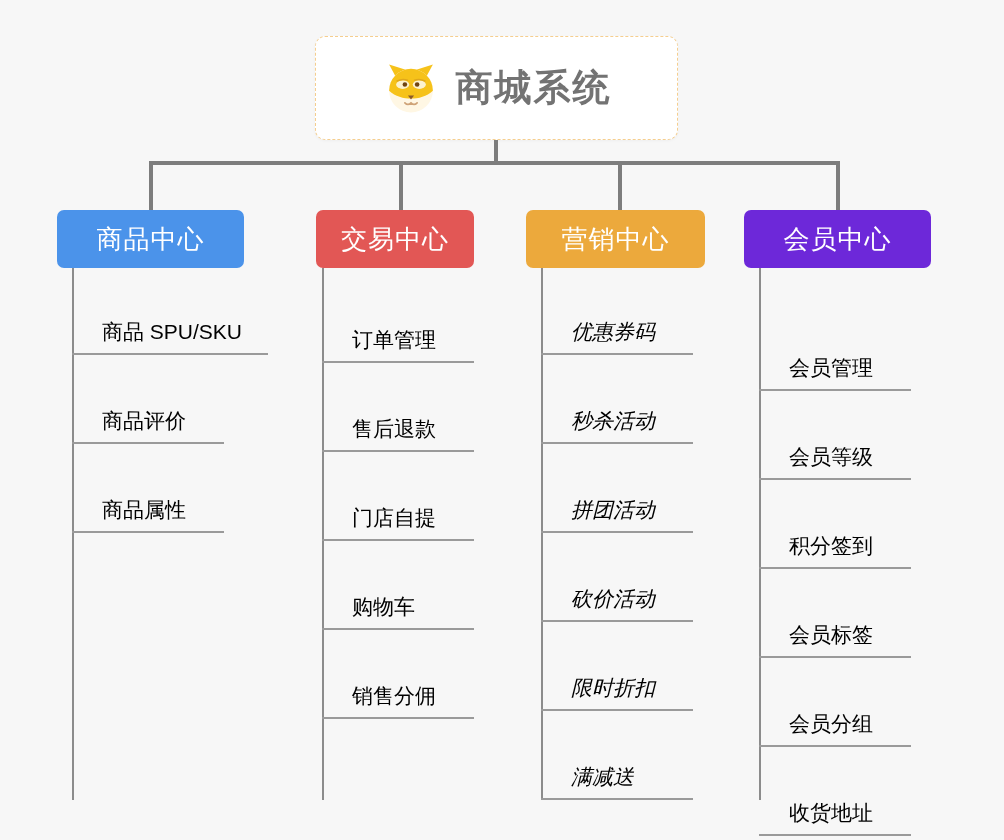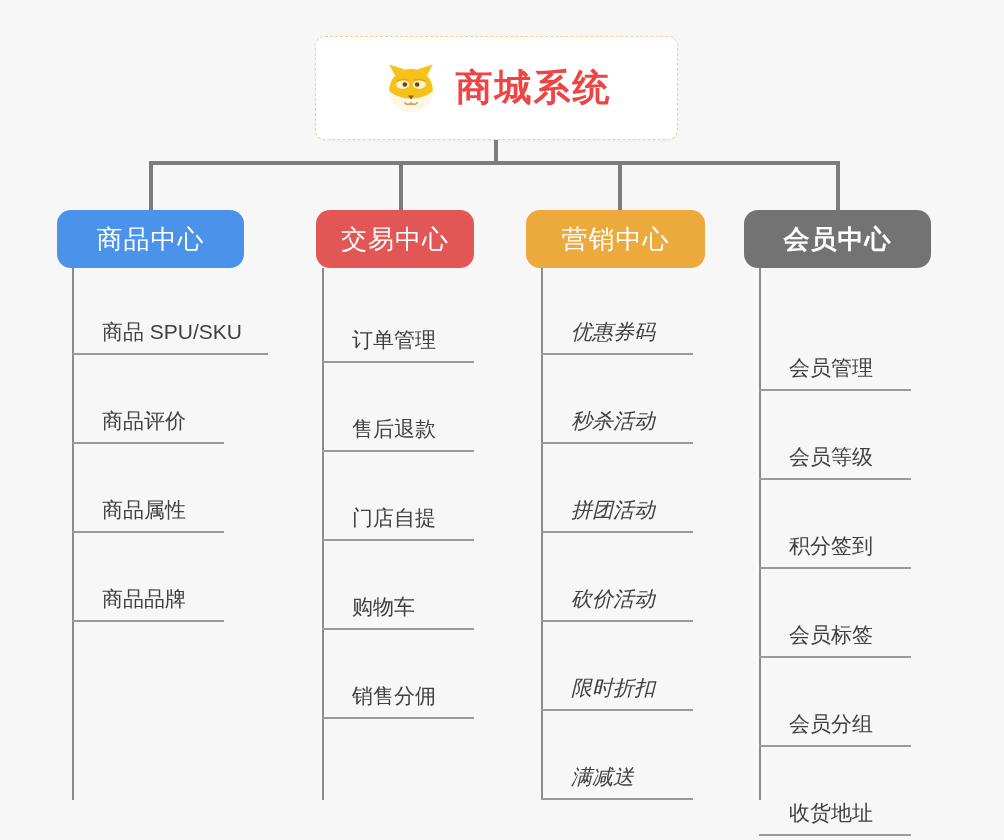--- a/index.html
+++ b/index.html
@@ -13,39 +13,39 @@
   .line{position:absolute;background:#7d7d7d;}
   .trunk{position:absolute;width:2px;background:#8c8c8c;}
   .root-node{
     position:absolute;left:315px;top:36px;width:363px;height:104px;
     background:#ffffff;border:1px dashed #f5ce8f;border-radius:10px;
     box-sizing:border-box;
     display:flex;align-items:center;justify-content:center;gap:16px;
     box-shadow:0 1px 3px rgba(0,0,0,0.04);
   }
   .root-title{
-    font-size:37px;font-weight:bold;letter-spacing:2px;color:#ef4444;
+    font-size:37px;font-weight:bold;letter-spacing:2px;color:#737373;
   }
   .dog-icon{width:58px;height:56px;flex:0 0 auto;}
   .branch-box{
     position:absolute;top:210px;width:187px;height:58px;
-    border-radius:14px;
+    border-radius:7px;
     display:flex;align-items:center;justify-content:center;
     color:#ffffff;font-size:26px;letter-spacing:1px;
     cursor:pointer;
   }
   .leaf-col{position:absolute;top:268px;}
   .leaf{
     display:flex;align-items:flex-end;
     height:89px;width:-moz-fit-content;width:fit-content;
     min-width:152px;
     border-bottom:2px solid #9a9a9a;
     box-sizing:border-box;
     padding:0 26px 7px 30px;
-    font-size:21px;color:#404040;
+    font-size:21px;color:#000000;
     white-space:nowrap;
     cursor:pointer;
   }
   .leaf.first{height:87px;}
 </style>
 </head>
 <body>
 
 <div id="stage">
 
@@ -83,21 +83,20 @@
   <div class="line" style="left:836px;top:163px;width:4px;height:47px;"></div>
 
 <div class="branch-box" style="left: 57px; width: 187px; background: rgb(75, 147, 234);">
       <span>商品中心</span>
     </div>
     <div class="trunk" style="left: 72px; top: 268px; height: 532px;"></div>
     <div class="leaf-col" style="left: 72px;">
       <div class="leaf first">商品 SPU/SKU</div>
       <div class="leaf">商品评价</div>
       <div class="leaf">商品属性</div>
-      <div class="leaf">商品品牌</div>
     </div>
     <div class="branch-box" style="left: 316px; width: 158px; background: rgb(226, 87, 85);">
       <span>交易中心</span>
     </div>
     <div class="trunk" style="left: 322px; top: 268px; height: 532px;"></div>
     <div class="leaf-col" style="left: 322px; margin-top: 8px;">
       <div class="leaf first">订单管理</div>
       <div class="leaf">售后退款</div>
       <div class="leaf">门店自提</div>
       <div class="leaf">购物车</div>
@@ -108,21 +107,21 @@
     </div>
     <div class="trunk" style="left: 541px; top: 268px; height: 532px;"></div>
     <div class="leaf-col" style="left: 541px; font-style: italic;">
       <div class="leaf first">优惠券码</div>
       <div class="leaf">秒杀活动</div>
       <div class="leaf">拼团活动</div>
       <div class="leaf">砍价活动</div>
       <div class="leaf">限时折扣</div>
       <div class="leaf">满减送</div>
     </div>
-    <div class="branch-box" style="left: 744px; width: 187px; background: #737373; font-weight: bold;">
+    <div class="branch-box" style="left: 744px; width: 187px; background: #6d28d9;">
       <span>会员中心</span>
     </div>
     <div class="trunk" style="left: 759px; top: 268px; height: 532px;"></div>
     <div class="leaf-col" style="left: 759px; margin-top: 36px;">
       <div class="leaf first">会员管理</div>
       <div class="leaf">会员等级</div>
       <div class="leaf">积分签到</div>
       <div class="leaf">会员标签</div>
       <div class="leaf">会员分组</div>
       <div class="leaf">收货地址</div>

